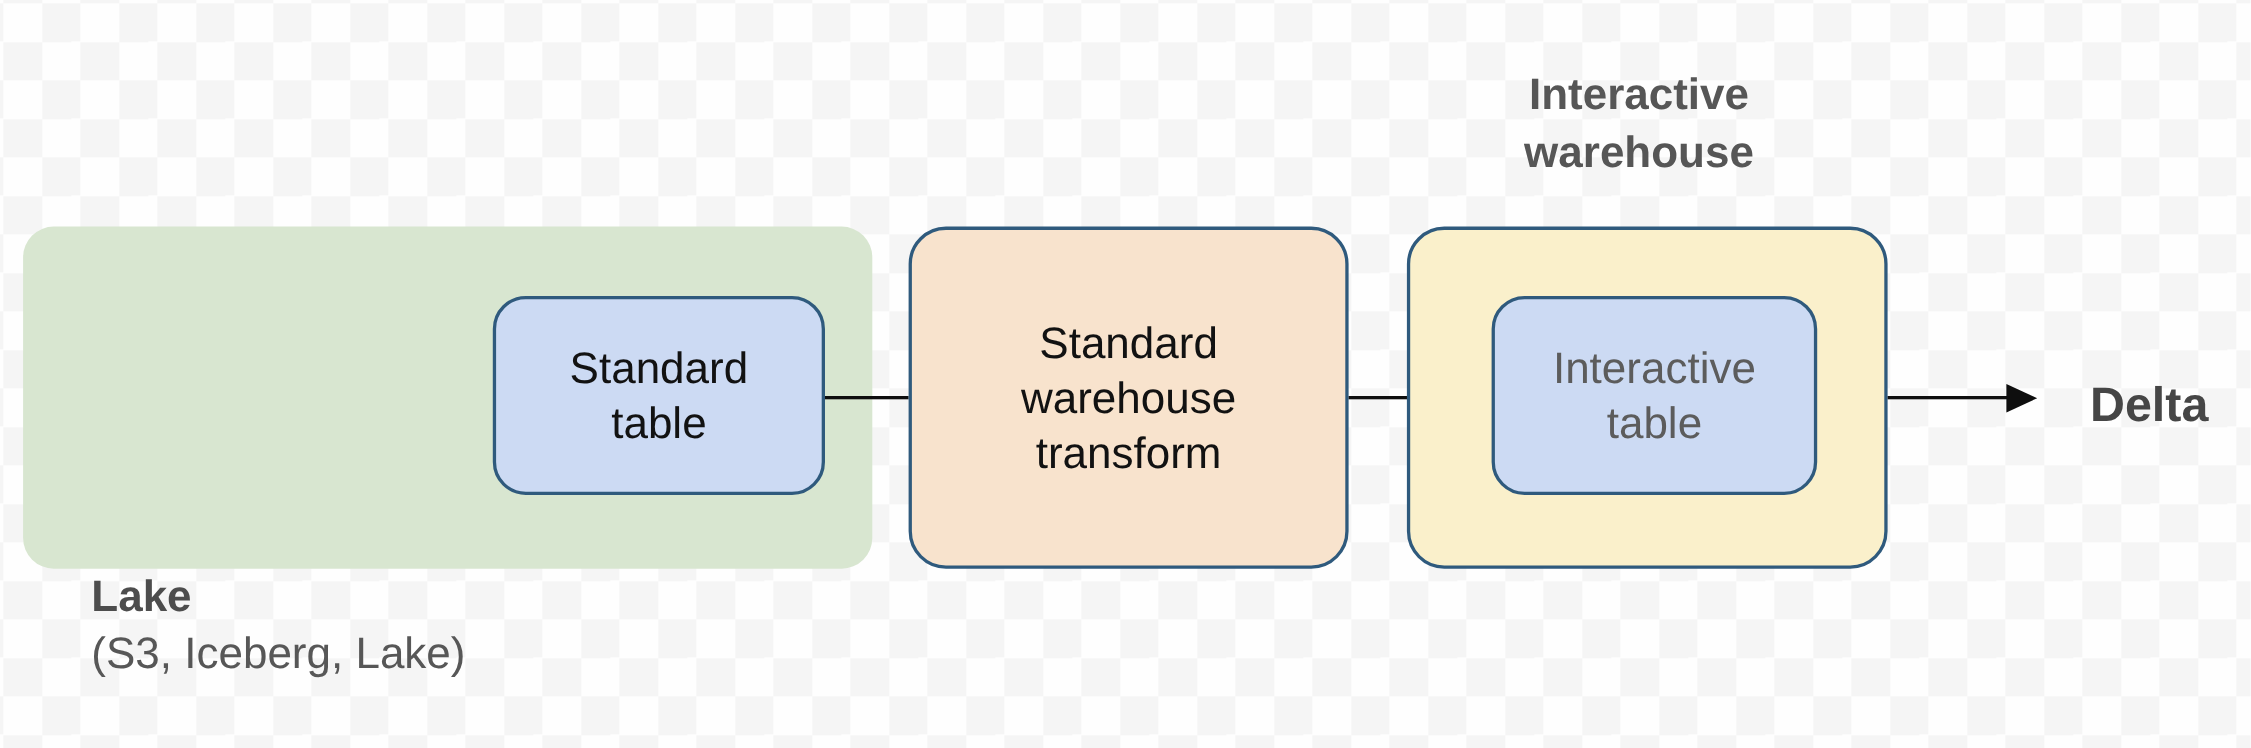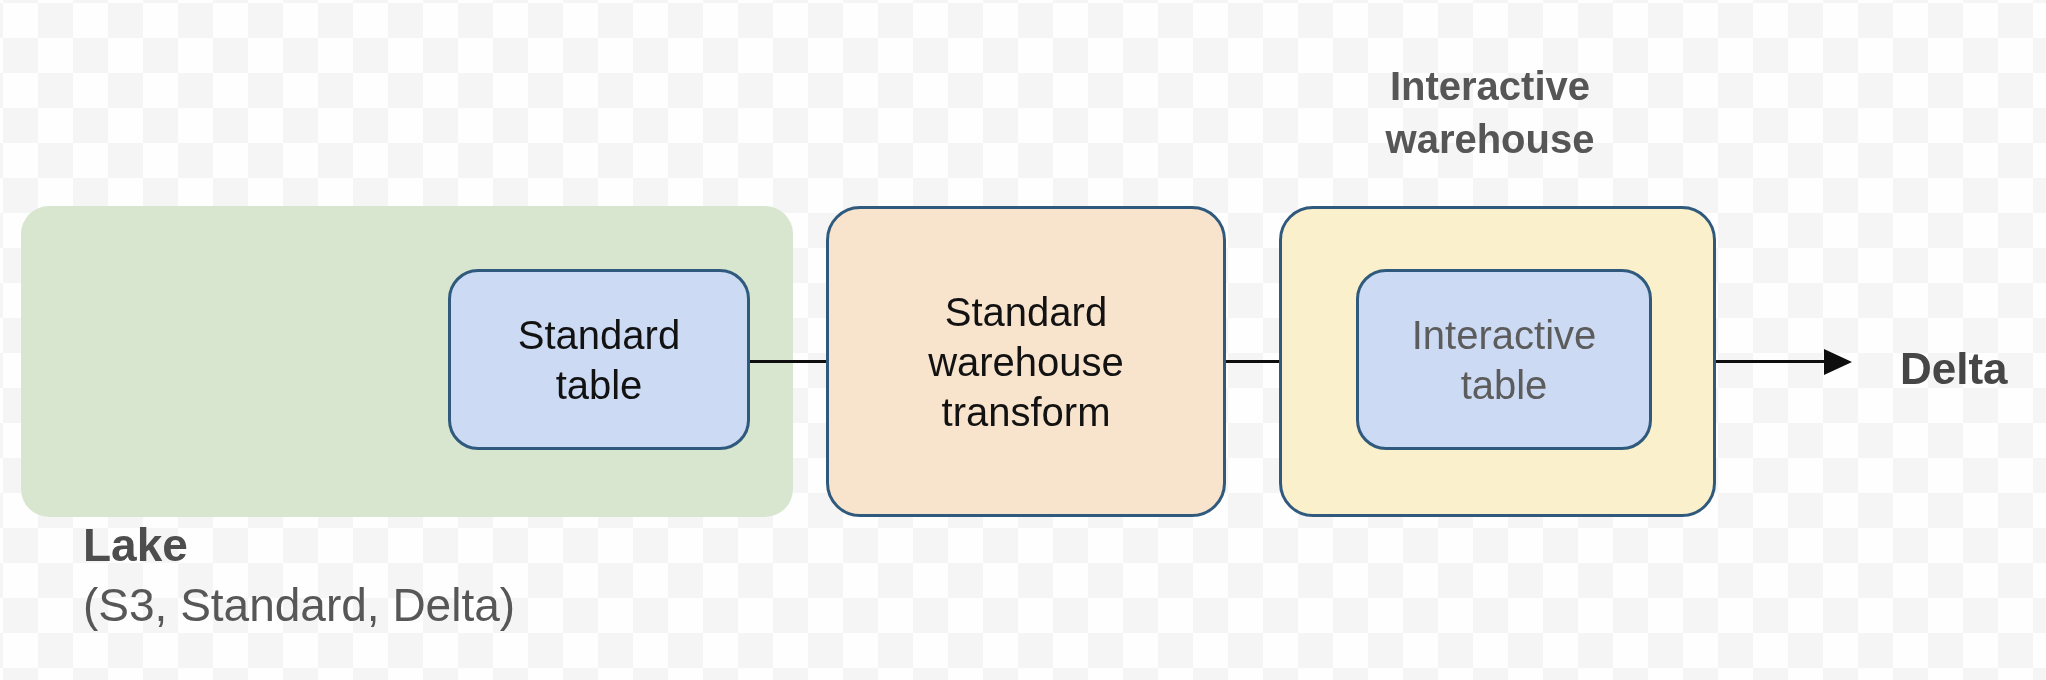--- a/index.html
+++ b/index.html
@@ -37,21 +37,21 @@
     left: 21px; top: 206px; width: 772px; height: 311px;
     background: #d8e6d0;
     border-radius: 28px;
     display: block;
   }
   #lake-text {
     position: absolute;
     left: 62px; top: 310px;
     text-align: left;
     line-height: 1.3;
-    font-size: 46px;
+    font-size: 40px;
   }
   #lake-title { font-weight: bold; color: #4d4d4d; }
   #lake-subtitle { color: #575757; }
   
   .table-box {
     background: #ccdaf3;
     border: 3px solid #2f5a7d;
     border-radius: 30px;
   }
   #standard-table-box { left: 448px; top: 269px; width: 302px; height: 181px; }
@@ -110,21 +110,21 @@
   }
 </style>
 </head>
 <body>
 
 <div id="canvas">
 
   <div class="node" id="lake-box">
     <div id="lake-text">
       <div id="lake-title">Lake</div>
-      <div id="lake-subtitle">(S3, Standard, Delta)</div>
+      <div id="lake-subtitle">(S3, Iceberg, Lake)</div>
     </div>
   </div>
 
   <div class="node table-box" id="standard-table-box">
     <div class="label">Standard
 table</div>
   </div>
 
   <div class="connector" id="link-table-transform"></div>
 

